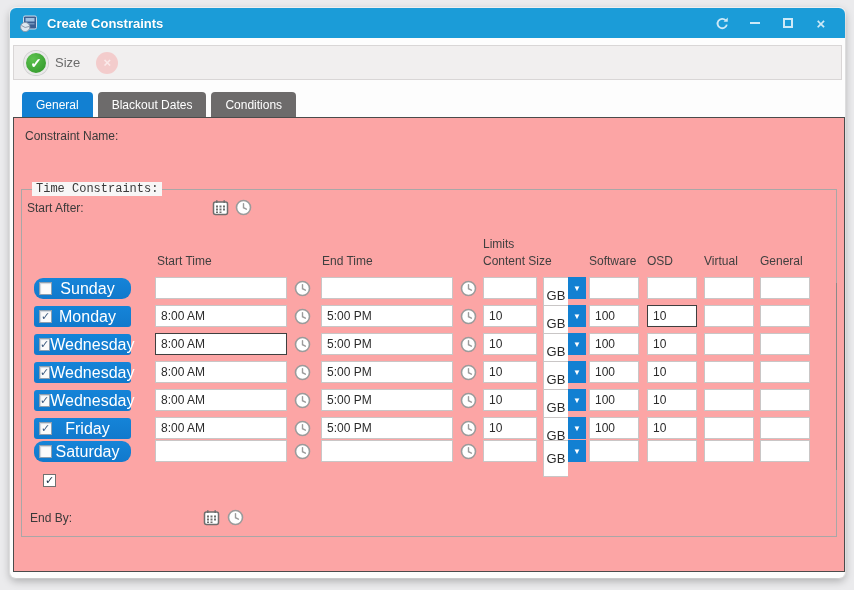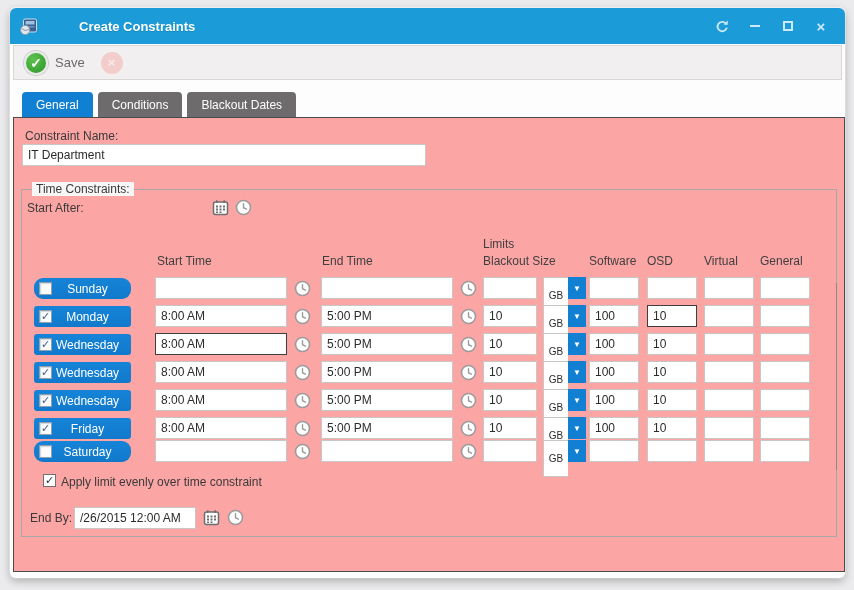--- a/index.html
+++ b/index.html
@@ -2,22 +2,22 @@
 <html><head>
 <meta charset="utf-8">
 <style>
   * { margin:0; padding:0; box-sizing:border-box; }
   html,body { width:854px; height:590px; background:#ebebed; font-family:"Liberation Sans", sans-serif; overflow:hidden; }
 
   .window { position:absolute; left:10px; top:8px; width:835px; height:570px;
             background:#fdfdfd; border-radius:6px; box-shadow:0 3px 9px rgba(0,0,0,.28), 0 0 0 1px rgba(255,255,255,.9); }
 
   
-  .titlebar { position:absolute; left:0; top:0; right:0; height:36px; background:#1b9cd8;
-              border-radius:6px 6px 0 0; display:flex; align-items:center;gap:32px; }
+  .titlebar { position:absolute; left:0; top:0; right:0; height:30px; background:#1b9cd8;
+              border-radius:6px 6px 0 0; display:flex; align-items:center; }
   .app-icon { width:20px; height:20px; margin-left:9px; }
   .title { color:#fff; font-size:13px; font-weight:bold; margin-left:8px; text-shadow:0 1px 1px rgba(0,0,0,.15); }
   .win-controls { margin-left:auto; margin-right:16px; display:flex; align-items:center; gap:17px; }
   .win-btn { width:16px; height:16px; display:flex; align-items:center; justify-content:center;
              color:#cde9f7; font-size:13px; cursor:pointer; }
   .glyph-min { width:10px; height:2px; background:#cde9f7; }
   .glyph-max { width:10px; height:10px; border:2px solid #cde9f7; }
 
   
   .toolbar { position:absolute; left:3px; right:3px; top:37px; height:35px; background:#f1efef;
@@ -43,21 +43,21 @@
            background:#fca5a5; border:1px solid #4b4b4b; }
   .lbl { position:absolute; font-size:12px; color:#3a3a3a; white-space:nowrap; }
   .name-input { position:absolute; left:8px; top:26px; width:404px; height:22px; }
 
   input.txt { border:1px solid #c9c6c6; background:#fff; font-family:"Liberation Sans",sans-serif;
               font-size:12px; color:#2b2b2b; padding:0 5px; height:22px; }
   input.txt.focused { border:1px solid #3f3f3f; box-shadow:inset 0 0 0 1px #fdfdfd; }
 
   
   .fieldset { position:absolute; left:7px; top:71px; width:816px; height:348px; border:1px solid #a9a7a7; }
-  .legend { position:absolute; left:10px; top:-8px; background:#f7f6f6; padding:0 4px; font-size:12px; color:#3a3a3a; }
+  .legend { position:absolute; left:10px; top:-8px; background:#f7f6f6; padding:0 4px; font-size:12px; color:#3a3a3a;font-family:Liberation Mono, monospace; }
 
   .icon-btn { position:absolute; width:17px; height:17px; cursor:pointer; }
 
   
   .c-day   { left:12px;  width:97px; }
   .c-start { left:133px; width:132px; }
   .c-clk1  { left:272px; }
   .c-end   { left:299px; width:132px; }
   .c-clk2  { left:438px; }
   .c-cs    { left:461px; width:54px; }
@@ -73,25 +73,25 @@
   .day-row .txt { position:absolute; top:0; }
   .day-row .icon-btn { top:3px; }
 
   .day-btn { position:absolute; top:1px; height:21px; background:linear-gradient(#1584d8,#1179cc);
              display:flex; align-items:center; cursor:pointer; }
   .day-btn.checked   { border-radius:3px; }
   .day-btn.unchecked { border-radius:9px; }
   .cb { width:13px; height:13px; margin-left:5px; background:#fbfbfb; border:1px solid #8fa0b0;
         box-shadow:inset 1px 1px 1px #cfd6dd; font-size:11px; line-height:11px; color:#3c5a7f;
         display:flex; align-items:center; justify-content:center; }
-  .day-label { flex:1; text-align:center; color:#fff; font-size:12px; padding-right:8px; }
+  .day-label { flex:1; text-align:center; color:#fff; font-size:16px; padding-right:8px; }
 
   .gb-combo { position:absolute; top:0; height:22px; display:flex; cursor:pointer; }
   .gb-text { width:25px; height:37px; background:#fff; border:1px solid #c9c6c6; border-right:none;
-             font-size:10px; color:#2b2b2b; display:flex; align-items:center; justify-content:center; }
+             font-size:13px; color:#2b2b2b; display:flex; align-items:center; justify-content:center; }
   .gb-arrow { width:18px; height:22px; background:#1280d2; color:#fff; font-size:8px;
               display:flex; align-items:center; justify-content:center; }
 
   .scroll-divider { position:absolute; left:814px; top:93px; width:1px; height:187px; background:#8a8a8a; }
 
   .apply-cb { position:absolute; left:21px; top:284px; width:13px; height:13px; background:#fff;
               border:1px solid #707070; font-size:11px; line-height:11px; color:#20324a;
               display:flex; align-items:center; justify-content:center; cursor:pointer; }
 </style>
 </head>
@@ -121,35 +121,34 @@
       <div class="win-btn">
           <span class="glyph-max"></span>
         </div>
       <div class="win-btn" style="font-size:15px;font-weight:bold;">×</div>
     </div>
   </div>
 
   <div class="toolbar">
     <div class="save-btn">
       <span class="save-circle">✓</span>
-      <span class="save-label">Save</span>
+      <span class="save-label">Size</span>
     </div>
     <span class="cancel-circle">×</span>
   </div>
 
   <div class="tabs">
     <div class="tab active">General</div>
+    <div class="tab inactive">Blackout Dates</div>
     <div class="tab inactive">Conditions</div>
-    <div class="tab inactive">Blackout Dates</div>
   </div>
 
   <div class="panel">
 
     <span class="lbl" style="left:11px;top:11px;">Constraint Name:</span>
-    <input class="txt name-input" value="IT Department" style="">
 
     <div class="fieldset">
       <span class="legend">Time Constraints:</span>
 
       <span class="lbl" style="left:5px;top:11px;">Start After:</span>
       <span class="icon-btn" style="left:190px;top:9px;">
         <svg width="17" height="17" viewBox="0 0 17 17">
           <rect x="1.5" y="3" width="14" height="12.5" rx="2" fill="#fff" stroke="#6e6e6e" stroke-width="1.5"></rect>
           <line x1="4.8" y1="1.2" x2="4.8" y2="4" stroke="#6e6e6e" stroke-width="1.5"></line>
           <line x1="12.2" y1="1.2" x2="12.2" y2="4" stroke="#6e6e6e" stroke-width="1.5"></line>
@@ -168,21 +167,21 @@
       <span class="icon-btn" style="left:213px;top:9px;">
         <svg width="17" height="17" viewBox="0 0 17 17">
           <circle cx="8.5" cy="8.5" r="7" fill="#fff" stroke="#9b9b9b" stroke-width="1.6"></circle>
           <path d="M8.5 4.6 L8.5 8.7 L11.4 10.2" stroke="#9b9b9b" stroke-width="1.4" fill="none" stroke-linecap="round"></path>
         </svg>
       </span>
 
       <span class="hdr" style="left:461px;top:47px;">Limits</span>
       <span class="hdr" style="left:135px;top:64px;">Start Time</span>
       <span class="hdr" style="left:300px;top:64px;">End Time</span>
-      <span class="hdr" style="left:461px;top:64px;">Blackout Size</span>
+      <span class="hdr" style="left:461px;top:64px;">Content Size</span>
       <span class="hdr" style="left:567px;top:64px;">Software</span>
       <span class="hdr" style="left:625px;top:64px;">OSD</span>
       <span class="hdr" style="left:682px;top:64px;">Virtual</span>
       <span class="hdr" style="left:738px;top:64px;">General</span>
 
       <div id="day-rows">
           <div class="day-row" style="top: 87px;">
             <div class="day-btn c-day unchecked">
               <span class="cb"></span>
               <span class="day-label">Sunday</span>
@@ -354,24 +353,22 @@
             </div>
             <input class="txt c-sw" style="position: absolute;" value="">
             <input class="txt c-osd" style="position: absolute;" value="">
             <input class="txt c-virt" style="position: absolute;" value="">
             <input class="txt c-gen" style="position: absolute;" value="">
           </div>
         </div>
       <div class="scroll-divider"></div>
 
       <span class="apply-cb">✓</span>
-      <span class="lbl" style="left:39px;top:285px;">Apply limit evenly over time constraint</span>
 
       <span class="lbl" style="left:8px;top:321px;">End By:</span>
-      <input class="txt" style="position: absolute; left: 52px; top: 317px; width: 122px;" value="/26/2015 12:00 AM">
       <span class="icon-btn" style="left:181px;top:319px;">
         <svg width="17" height="17" viewBox="0 0 17 17">
           <rect x="1.5" y="3" width="14" height="12.5" rx="2" fill="#fff" stroke="#6e6e6e" stroke-width="1.5"></rect>
           <line x1="4.8" y1="1.2" x2="4.8" y2="4" stroke="#6e6e6e" stroke-width="1.5"></line>
           <line x1="12.2" y1="1.2" x2="12.2" y2="4" stroke="#6e6e6e" stroke-width="1.5"></line>
           <g fill="#6e6e6e">
             <rect x="4" y="6.5" width="2" height="2"></rect>
               <rect x="7.5" y="6.5" width="2" height="2"></rect>
               <rect x="11" y="6.5" width="2" height="2"></rect>
             <rect x="4" y="9.5" width="2" height="2"></rect>

